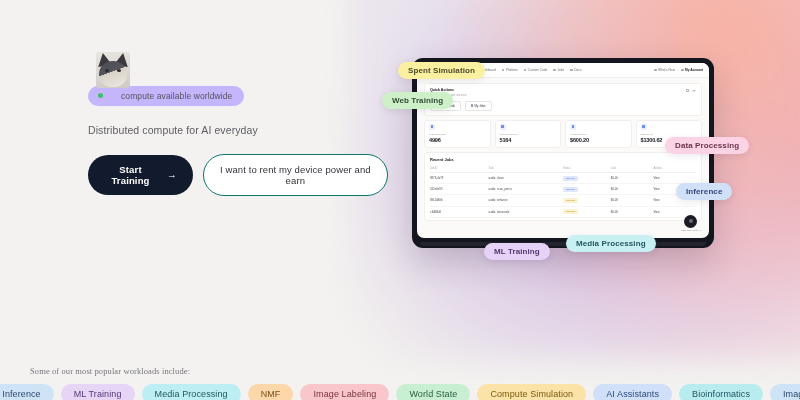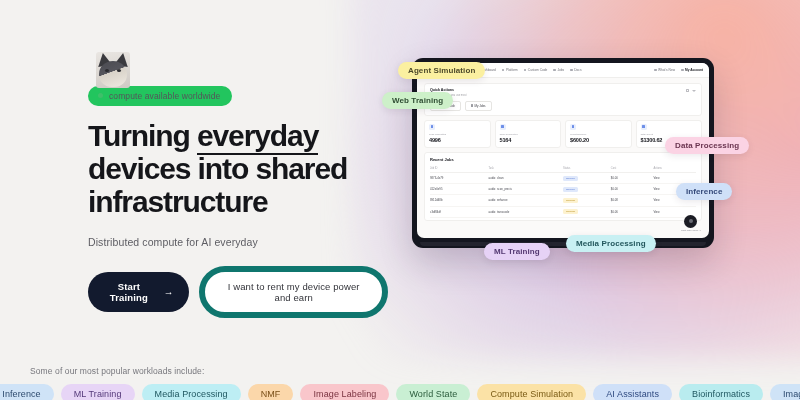--- a/index.html
+++ b/index.html
@@ -39,22 +39,22 @@
   .cat-img .ear-r { right: 1px; transform: rotate(10deg); }
   .cat-img .head {
     position: absolute; left: 3px; top: 9px; width: 28px; height: 26px;
     border-radius: 50% 50% 46% 46%;
     background: linear-gradient(160deg, #4a4a50 0%, #55555c 42%, #d8d2c8 43%, #efeae2 100%);
   }
   .cat-img .eye { position: absolute; top: 17px; width: 4px; height: 3px; border-radius: 50%; background: #2b2b2f; }
   .cat-img .eye.l { left: 9px; } .cat-img .eye.r { right: 9px; }
 
   .badge-pill {
-    display: inline-flex; align-items: center; gap: 6px;
-    background: #22c55e; border-radius: 999px;
+    display: inline-flex; align-items: center; gap: 18px;
+    background: #c4b5fd; border-radius: 999px;
     padding: 5px 12px 5px 10px; font-size: 8.5px; color: #55555a; letter-spacing: .1px;
   }
   .dot-green { width: 5px; height: 5px; border-radius: 50%; background: #3fbf6a; display:inline-block; }
 
   h1.headline {
     margin-top: 13px;
     font-size: 30px; line-height: 1.1; letter-spacing: -1.1px;
     color: #15161a; font-weight: 700;
   }
   h1.headline .u { border-bottom: 2px solid #15161a; padding-bottom: 1px; }
@@ -62,21 +62,21 @@
   .subhead { margin-top: 18px; font-size: 10.5px; color: #5d5d63; letter-spacing: .1px; }
 
   .cta-row { margin-top: 18px; display: flex; align-items: center; gap: 10px; }
   .btn-primary {
     display: inline-flex; align-items: center; gap: 10px;
     background: #121a2e; color: #fff; border: none; border-radius: 999px;
     padding: 9px 16px; font-size: 9.5px; font-weight: 700; cursor: pointer;
     font-family: inherit; letter-spacing: .15px;
   }
   .btn-secondary {
-    background: #fff; color: #33343a; border: 6px solid #0f766e; border-radius: 999px;
+    background: #fff; color: #33343a; border: 1px solid #0f766e; border-radius: 999px;
     padding: 9px 16px; font-size: 9.5px; cursor: pointer; font-family: inherit; letter-spacing: .1px;
   }
 
   
   .device {
     position: absolute; left: 412px; top: 58px; width: 302px; height: 190px;
     background: #14161f; border-radius: 11px; padding: 5px 5px 10px 5px;
     box-shadow: 0 14px 34px rgba(40,25,50,.20);
   }
   .screen { width: 100%; height: 100%; background: #fbfaf9; border-radius: 7px; overflow: hidden; position: relative; }
@@ -160,21 +160,21 @@
   }
   .c-agent   { left: 398px; top: 62px;  background: #fbf0a0; color: #4d4a2a; }
   .c-web     { left: 382px; top: 92px;  background: #cdf0c9; color: #2f4d33; }
   .c-data    { left: 665px; top: 137px; background: #fbd3e4; color: #6b3550; }
   .c-infer   { left: 676px; top: 183px; background: #cfe0f8; color: #34497a; }
   .c-ml      { left: 484px; top: 243px; background: #e6d2f6; color: #553a73; }
   .c-media   { left: 566px; top: 235px; background: #c8f0f3; color: #24585e; }
 
   
   .workloads-label {
-    position: absolute; left: 30px; top: 366px; font-size: 8.5px; color: #77777d; letter-spacing: .1px;
+    position: absolute; left: 30px; top: 366px; font-size: 8.5px; color: #77777d; letter-spacing: .1px; font-family: Liberation Serif, serif;
   }
   .tag-row {
     position: absolute; left: -22px; top: 384px; display: flex; gap: 7px; align-items: center; white-space: nowrap;
   }
   .tag {
     border-radius: 999px; padding: 5px 13px; font-size: 9px; letter-spacing: .1px; font-weight: 400;
   }
 </style>
 </head>
 <body>
@@ -191,24 +191,20 @@
       <div class="head"></div>
       <div class="eye l"></div>
         <div class="eye r"></div>
     </div>
 
     <div class="badge-pill">
       <span class="dot-green"></span>
       <span>compute available worldwide</span>
     </div>
 
-    <h1 class="headline">
-      <span>Turning </span><span class="u">everyday</span><br>
-      <span>devices into shared infrastructure</span>
-    </h1>
 
     <div class="subhead">Distributed compute for AI everyday</div>
 
     <div class="cta-row">
       <button class="btn-primary">
         <span>Start Training</span>
         <span>→</span>
       </button>
       <button class="btn-secondary">I want to rent my device power and earn</button>
     </div>
@@ -362,21 +358,21 @@
       <div class="chat-widget">
         <div class="chat-bubble">
             <span></span>
           </div>
         <div class="chat-label">Chat with Fabric AI</div>
       </div>
     </div>
     <div class="device-foot"></div>
   </div>
 
-  <div class="callout c-agent">Agent Simulation</div>
+  <div class="callout c-agent">Spent Simulation</div>
   <div class="callout c-web">Web Training</div>
   <div class="callout c-data">Data Processing</div>
   <div class="callout c-infer">Inference</div>
   <div class="callout c-ml">ML Training</div>
   <div class="callout c-media">Media Processing</div>
 
   <div class="workloads-label">Some of our most popular workloads include:</div>
   <div class="tag-row">
     <div class="tag" style="background:#cfe3f7;color:#2d4a6e">AI Inference</div>
     <div class="tag" style="background:#e7d5f6;color:#55397a">ML Training</div>

